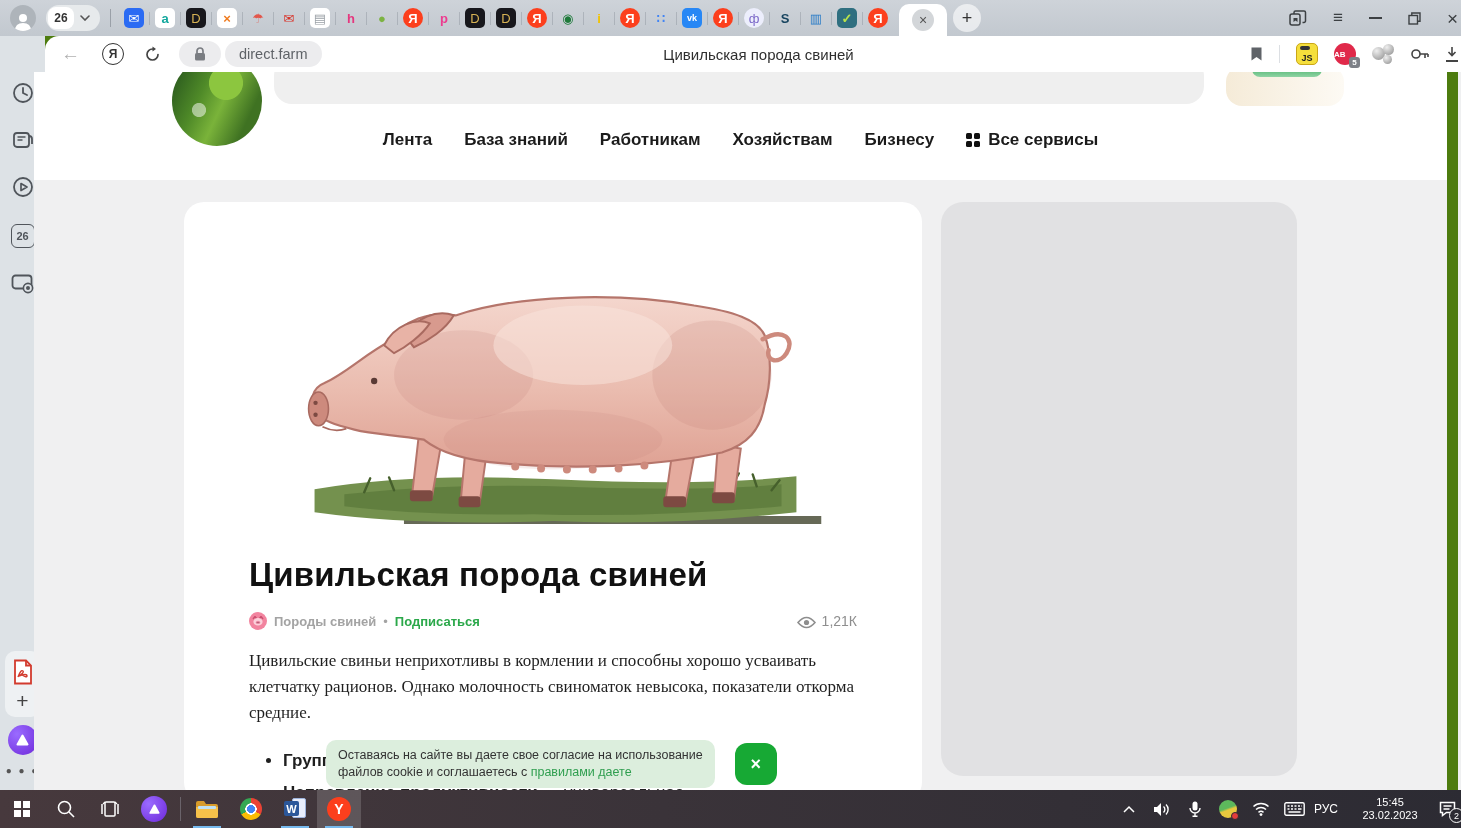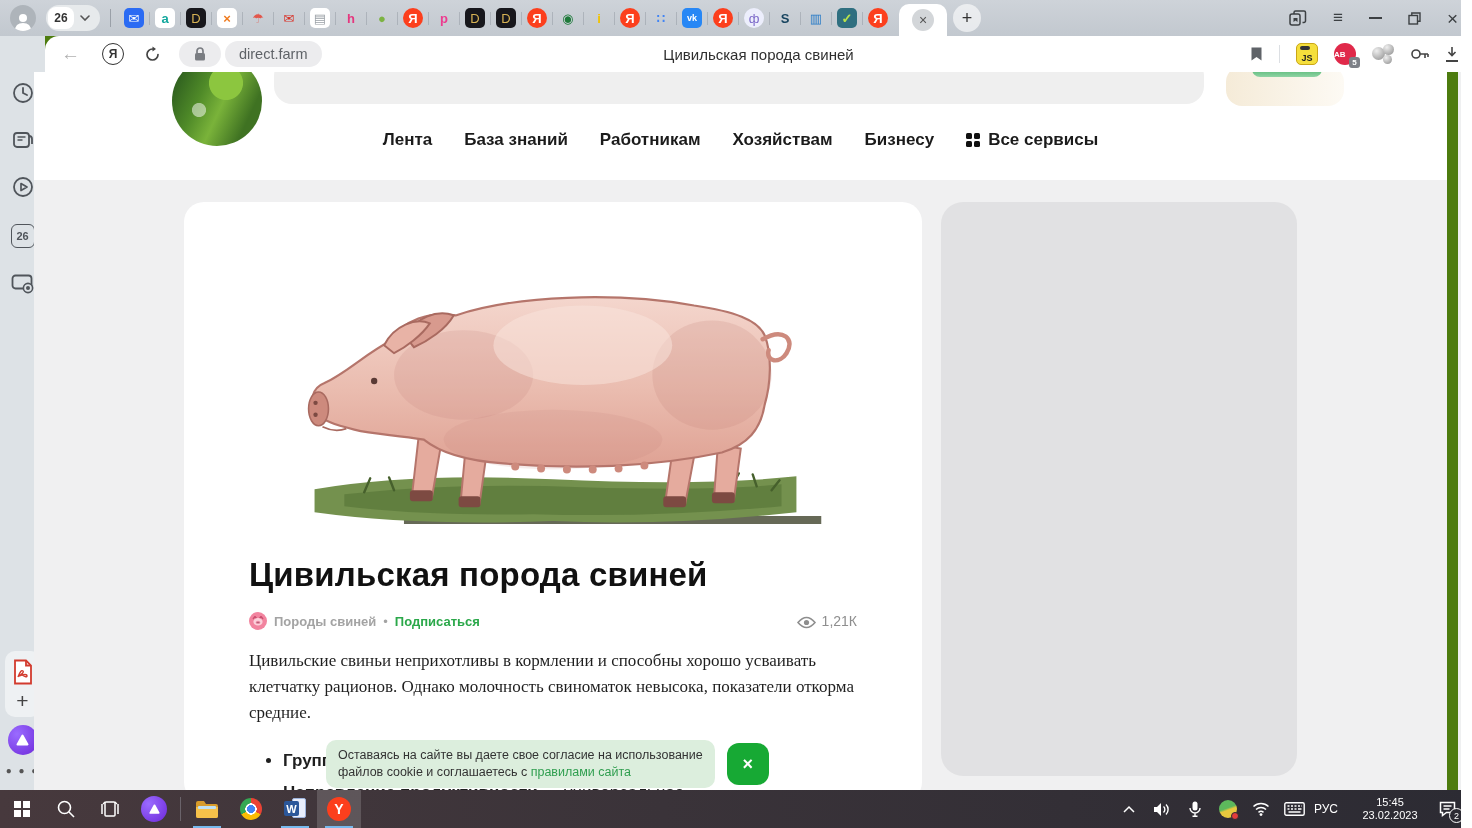--- a/index.html
+++ b/index.html
@@ -102,21 +102,21 @@
   .meta-dot { color:#a3a3a3; font-size:13px; margin:0 7px; }
   .subscribe { font-size:13px; font-weight:bold; color:#2ba84a; text-decoration:none; }
   .views { margin-left:auto; display:flex; align-items:flex-end; gap:6px; color:#8e8e8e; font-size:14px; }
   .article-text { margin-top:18px; font-size:17px; line-height:26px; color:#1f1f1f; max-width:612px;font-family:Liberation Serif, serif; }
   .article-list { margin-top:22px; padding-left:34px; }
   .article-list li { font-size:17px; line-height:26px; color:#1f1f1f; margin-bottom:6px; }
   .article-list b { font-weight:bold; }
 
   .aside-placeholder { position:absolute; left:907px; top:130px; width:356px; height:574px; background:#e1e1e3; border-radius:22px; }
 
-  .cookie-banner { position:absolute; left:292px; top:668px; display:flex; align-items:center; gap:12px; z-index:5; }
+  .cookie-banner { position:absolute; left:292px; top:668px; display:flex; align-items:center; gap:20px; z-index:5; }
   .cookie-box { background:#dceedd; border-radius:10px; padding:7px 12px; font-size:12.5px; line-height:17px; color:#333; }
   .cookie-box a { color:#2f9e4f; text-decoration:none; }
   .cookie-close { width:42px; height:42px; border-radius:12px; background:#17a934; color:#fff; font-size:18px;
     display:flex; align-items:center; justify-content:center; align-self:center; font-weight:bold; }
 
   
   .scrollbar { position:absolute; left:1458px; top:72px; width:14px; height:718px; background:#eff0f1; }
   .sb-arrow { width:100%; text-align:center; color:#505050; font-size:7px; line-height:16px; }
   .sb-arrow.down { position:absolute; bottom:0; }
   .sb-thumb { position:absolute; left:3px; top:44px; width:8px; height:136px; background:#b9babc; border-radius:4px; }
@@ -455,21 +455,21 @@
         <li><b>Групп</b><span></span></li>
         <li><b>Направление продуктивности</b><span> — универсальное</span></li>
       </ul>
     </div>
 
     <div class="aside-placeholder"></div>
 
     <div class="cookie-banner">
       <div class="cookie-box">
         <span>Оставаясь на сайте вы даете свое согласие на использование</span><br>
-        <span>файлов cookie и соглашаетесь с </span><a href="#">правилами сайта</a>
+        <span>файлов cookie и соглашаетесь с </span><a href="#">правилами даете</a>
       </div>
       <div class="cookie-close">×</div>
     </div>
   </div>
 
   <div class="scrollbar">
     <div class="sb-arrow">▲</div>
     <div class="sb-thumb"></div>
     <div class="sb-arrow down">▼</div>
   </div>

